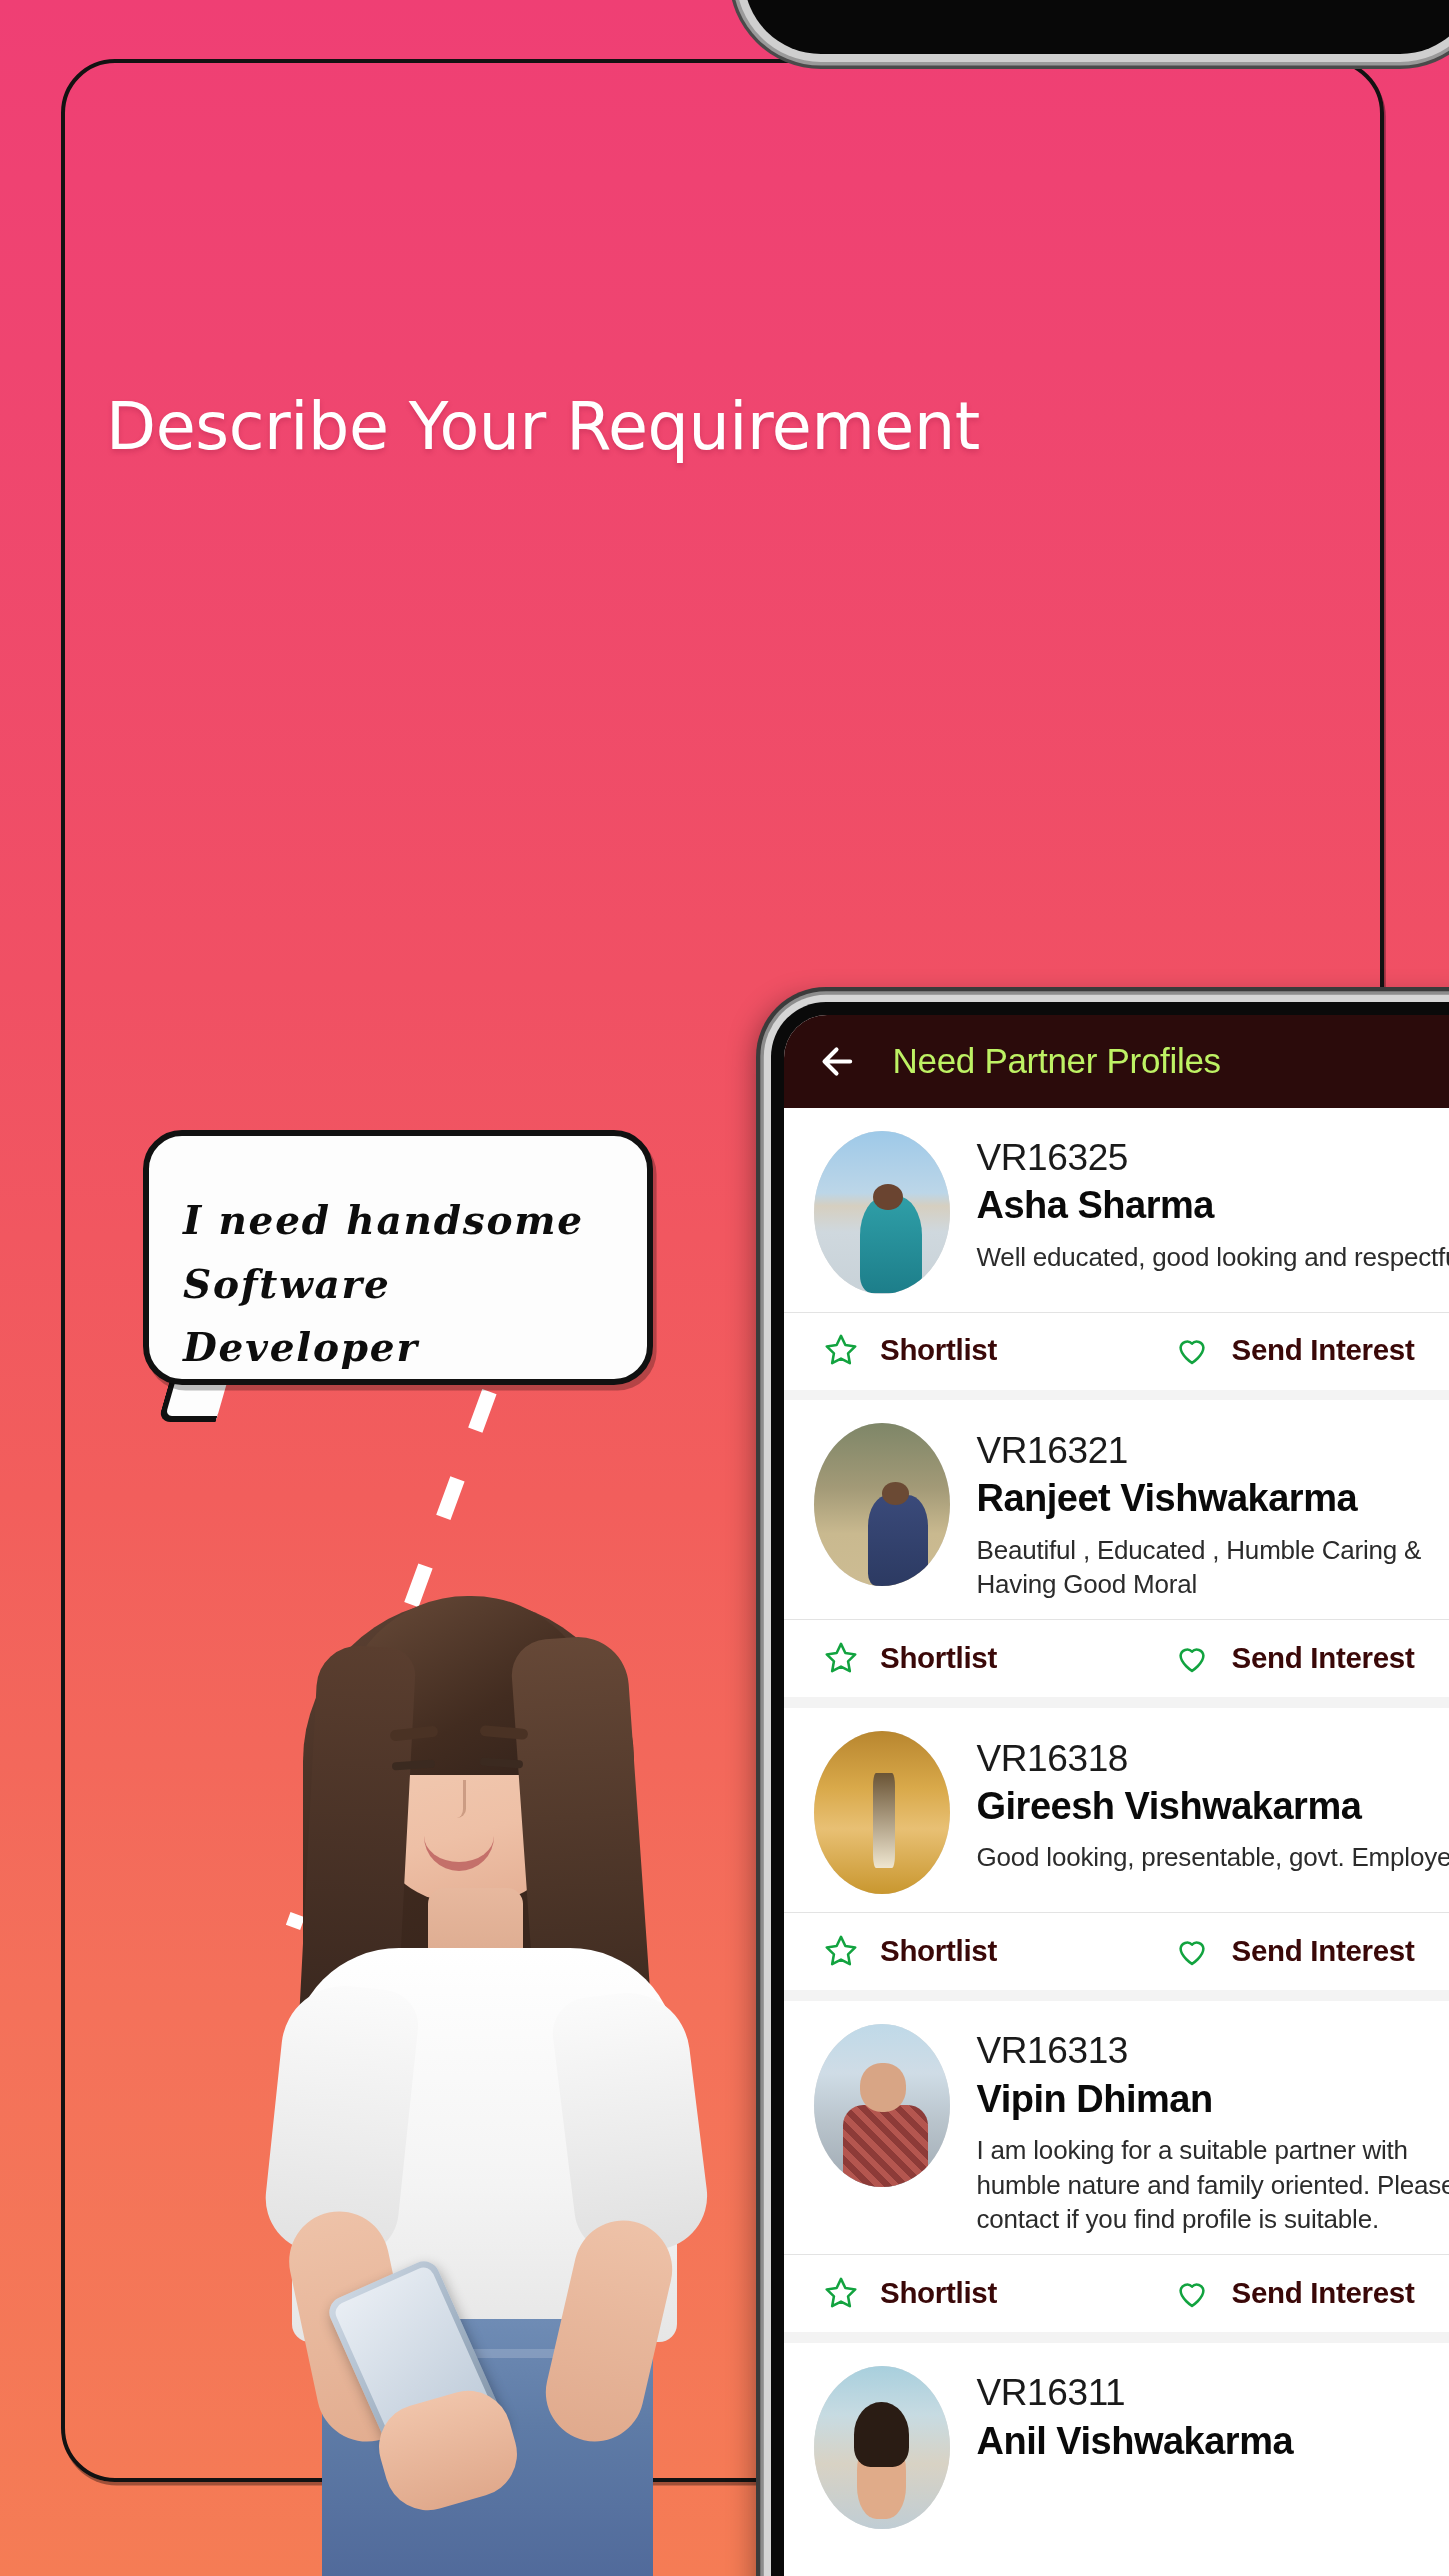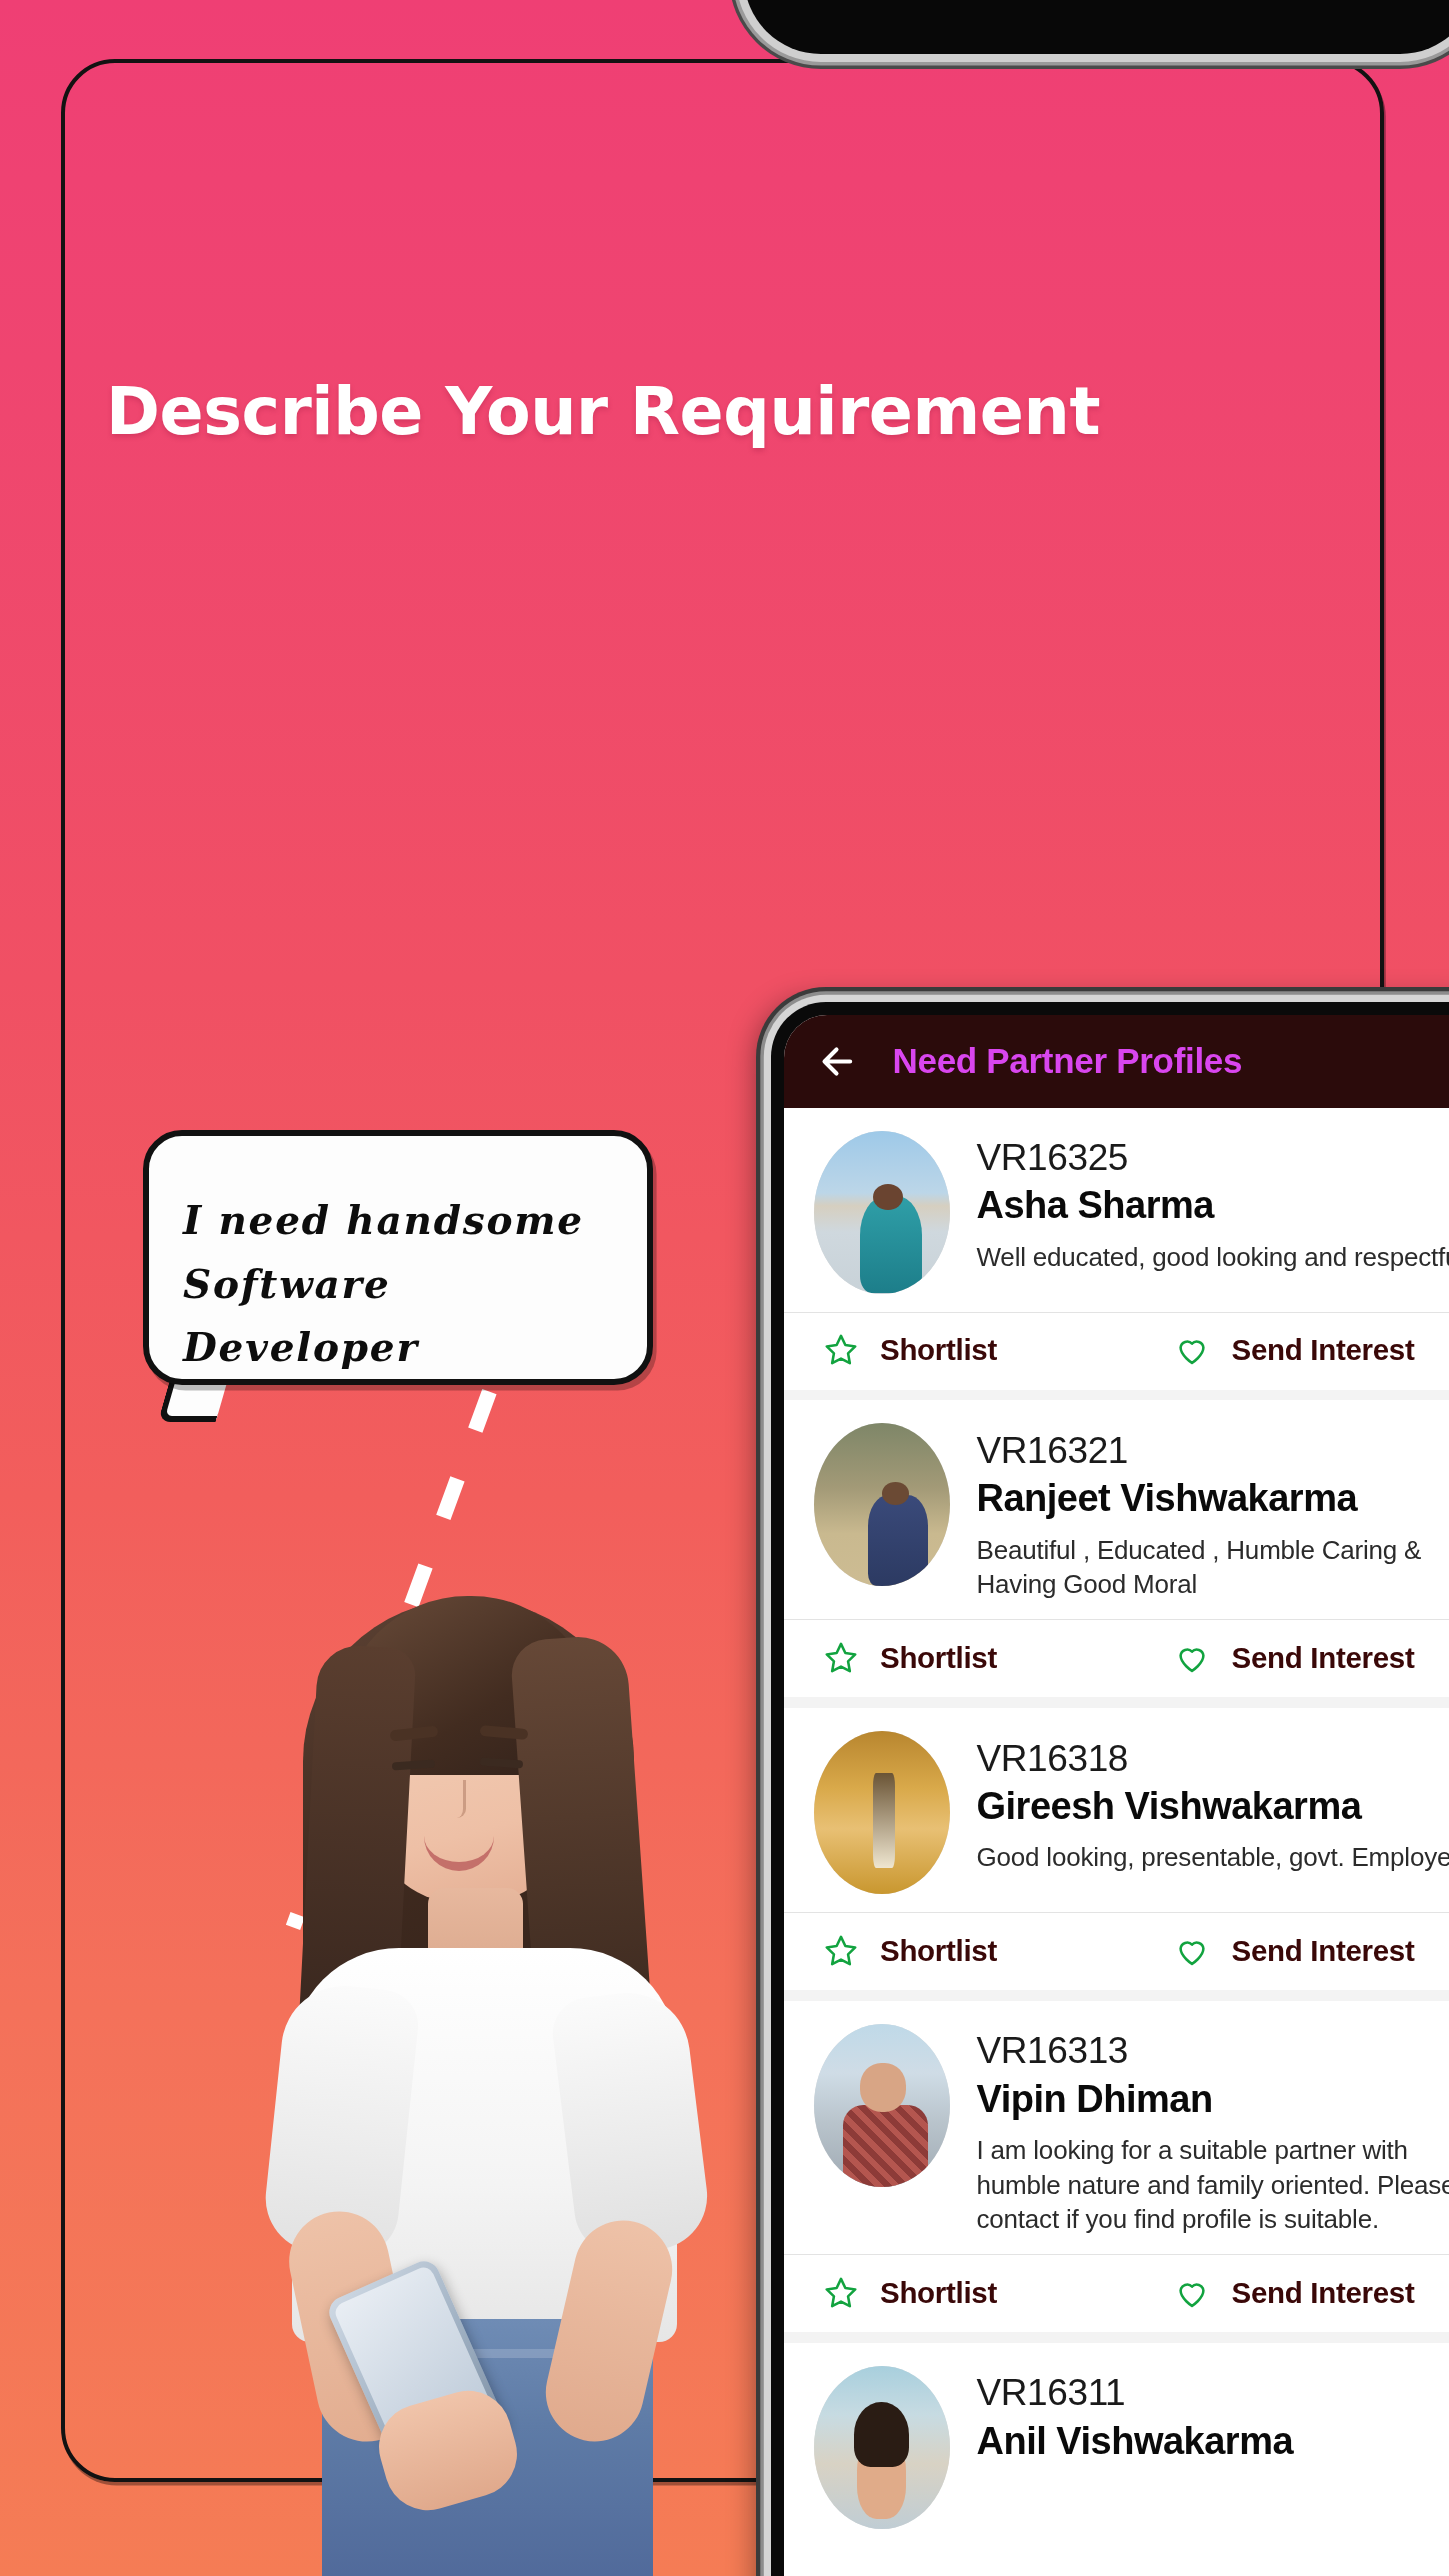--- a/index.html
+++ b/index.html
@@ -36,22 +36,22 @@
   .headline{
     position:absolute;left:106px;top:369px;z-index:6;
     color:#ffffff;text-shadow:0 2.7px 5.4px rgba(150,20,60,.28);
   }
   .headline .line1{
     font-size:100px;line-height:1.0;font-weight:bold;letter-spacing:-0.9px;
     font-family:"DejaVu Sans","Liberation Sans",sans-serif;
     white-space:nowrap;
   }
   .headline .line2{
-    font-size:65px;line-height:1.08;font-weight:bold;letter-spacing:-0.4px;
-    margin-top:8px;
+    font-size:65px;line-height:1.08;font-weight:normal;letter-spacing:-0.4px;
+    margin-top:23px;
     font-family:"DejaVu Sans","Liberation Sans",sans-serif;
     white-space:nowrap;
   }
 
   
   .bubble{
     position:absolute;left:143px;top:1130px;width:510px;height:255px;
     background:#fdfdfd;border:6.3px solid #111;border-radius:39px;
     z-index:9;box-shadow:3.6px 5.4px 0 rgba(0,0,0,.25);
     display:flex;flex-direction:column;justify-content:flex-end;
@@ -178,21 +178,21 @@
     position:absolute;left:12.5px;top:12.5px;right:12.5px;bottom:0;
     background:#ffffff;border-radius:43px 43px 0 0;overflow:hidden;
   }
 
   
   .appbar{
     height:93px;background:#2b0b0b;display:flex;align-items:center;
     padding-left:32px;gap:36px;
   }
   .back-arrow{width:41px;height:41px;flex:none;}
-  .appbar-title{color:#d946ef;font-size:35px;font-weight:bold;letter-spacing:-0.3px;}
+  .appbar-title{color:#bef264;font-size:35px;font-weight:normal;letter-spacing:-0.3px;}
 
   
   .plist{background:#f3f3f3;}
   .pcard{background:#ffffff;margin-bottom:10.7px;}
   .prow{display:flex;align-items:flex-start;padding:23px 27px 18px 30px;gap:27px;}
   .avatar{
     width:136px;height:163px;border-radius:50%;flex:none;overflow:hidden;
     background:#ddd;position:relative;
   }
   .avatar .ph{position:absolute;inset:0;}

